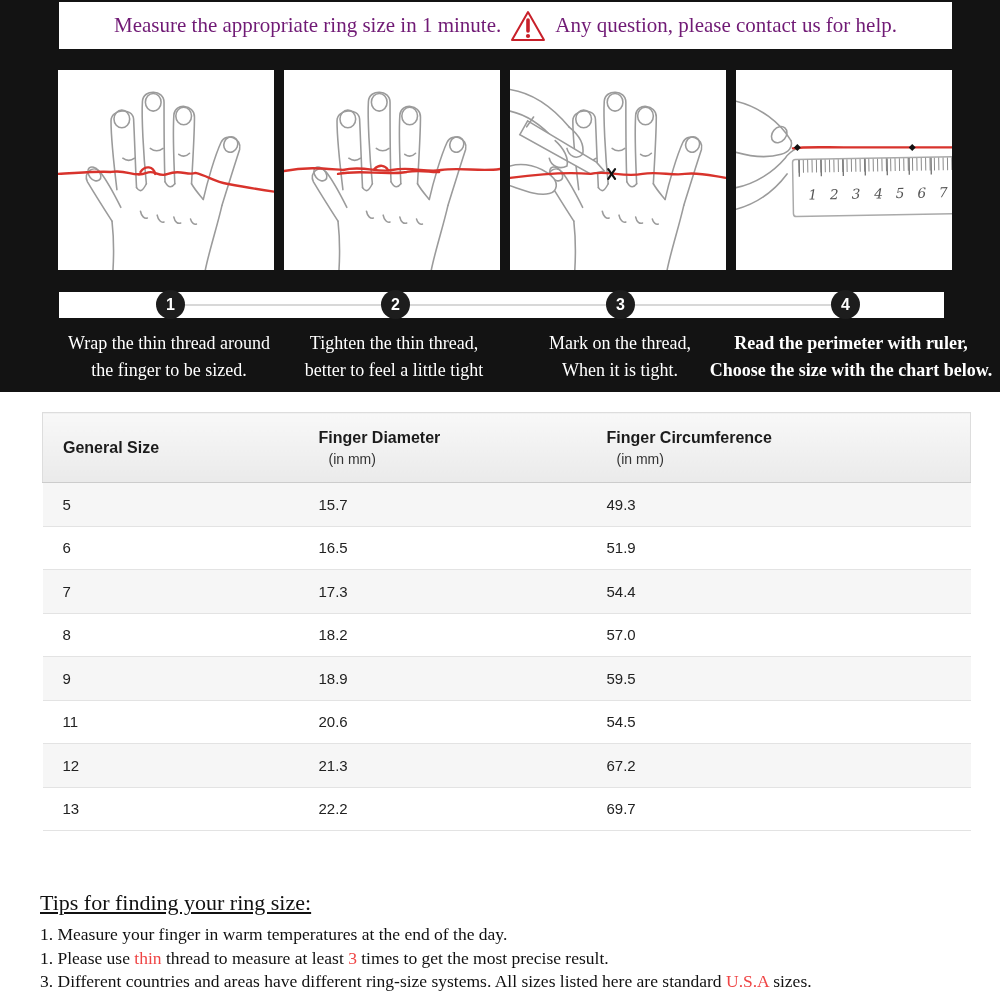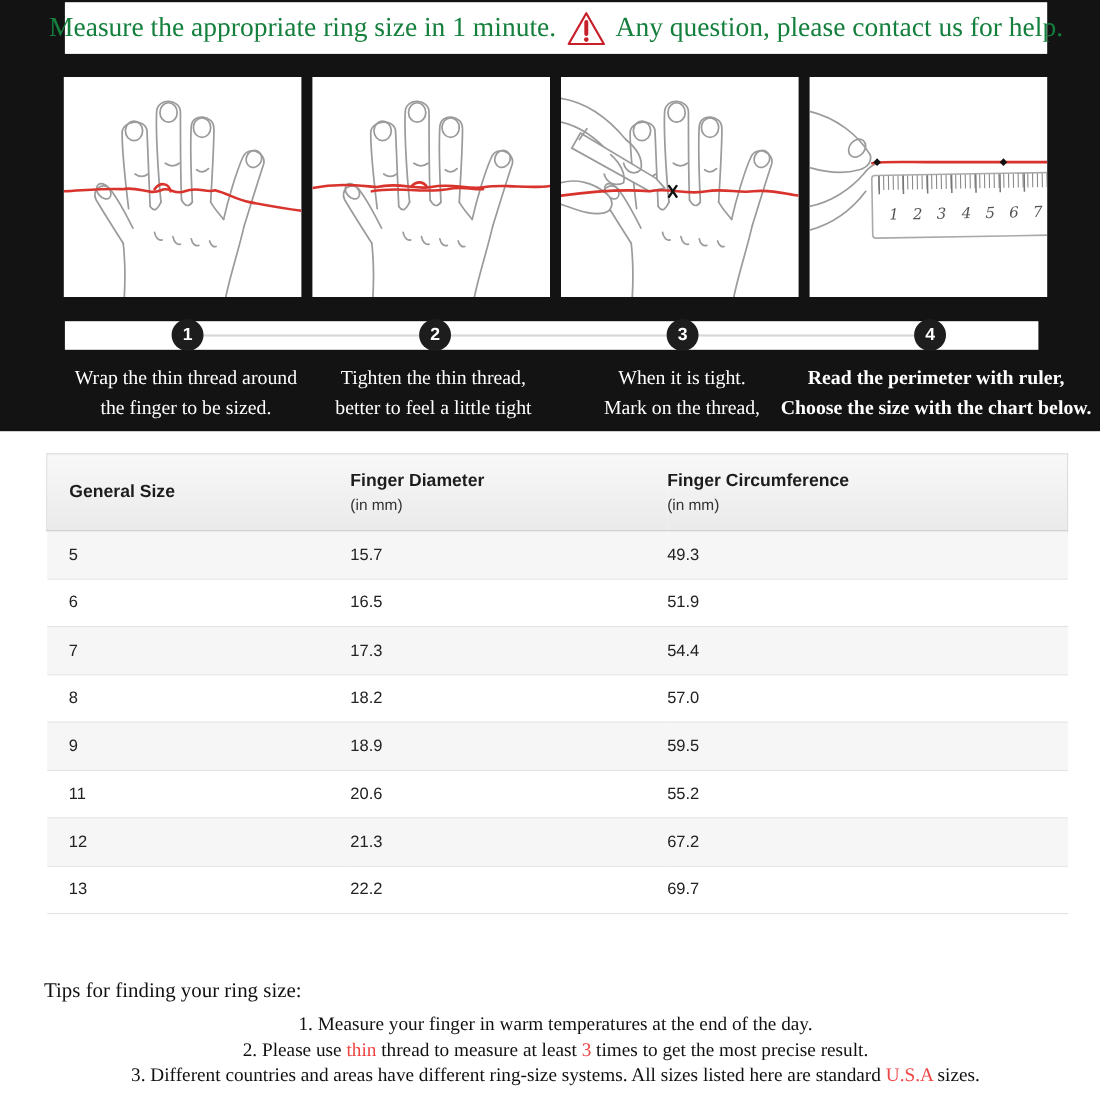--- a/index.html
+++ b/index.html
@@ -5,21 +5,21 @@
   * { margin:0; padding:0; box-sizing:border-box; }
   html,body { width:1000px; height:1000px; background:#fff; overflow:hidden;
               font-family:"Liberation Serif", serif; }
   .stage { position:relative; width:1000px; height:1000px; background:#fff; }
 
   
   .top-section { position:absolute; left:0; top:0; width:1000px; height:392px; background:#131313; }
 
   .title-box { position:absolute; left:59px; top:2px; width:893px; height:47px; background:#fff;
                display:flex; align-items:center; justify-content:center; gap:7px; }
-  .title-box span { font-size:25px; color:#15803d; white-space:nowrap; }
+  .title-box span { font-size:21px; color:#701a75; white-space:nowrap; }
   .warn-svg { width:36px; height:34px; flex:0 0 auto; margin:0 2px; }
 
   .panels-row { position:absolute; left:58px; top:70px; width:894px; height:200px;
                 display:flex; gap:10px; }
   .panel { flex:1 1 0; background:#fff; height:200px; overflow:hidden; }
   .panel svg { width:100%; height:100%; display:block; }
 
   .steps-bar { position:absolute; left:59px; top:292px; width:885px; height:26px; background:#fff; }
   .steps-line { position:absolute; left:111px; top:12px; width:675px; height:2px; background:#d8d8d8; }
   .step-circle { position:absolute; top:-2px; width:29px; height:29px; border-radius:50%;
@@ -38,31 +38,31 @@
   .size-table { position:absolute; left:42px; top:412px; width:928px; border-collapse:collapse;
                 table-layout:fixed; font-family:"Liberation Sans", sans-serif; }
   .size-table th, .size-table td { text-align:left; font-weight:normal; }
   .size-table thead tr { height:70px; }
   .size-table thead th { background:linear-gradient(#f8f8f8,#eaeaea);
                          border:1px solid #ddd; border-left:none; border-right:none;
                          border-bottom:1px solid #ccc; vertical-align:middle; }
   .size-table thead th:first-child { border-left:1px solid #ddd; }
   .size-table thead th:last-child  { border-right:1px solid #ddd; }
   .h-main { font-size:16px; font-weight:bold; color:#1c1c1c; }
-  .h-sub  { font-size:14px; color:#333; margin-top:4px; }
+  .h-sub  { font-size:14px; color:#333; margin-top:4px;margin-left:10px; }
   .col1-pad { padding-left:20px; }
   .size-table tbody tr { height:43.5px; }
   .size-table tbody tr:nth-child(odd)  td { background:#f6f6f6; }
   .size-table tbody tr:nth-child(even) td { background:#ffffff; }
   .size-table tbody td { font-size:15px; color:#222; border-bottom:1px solid #e3e3e3; }
 
   
   .tips { position:absolute; left:40px; top:890px; width:930px; color:#111; }
-  .tips-heading { font-size:19px; margin-bottom:7px; }
-  .tip-item { font-size:17.5px; line-height:23.5px;text-align:center; }
+  .tips-heading { font-size:22px; margin-bottom:7px;text-decoration:underline; }
+  .tip-item { font-size:17.5px; line-height:23.5px; }
   .red { color:#ef4444; }
 
   .offscreen-defs { position:absolute; width:0; height:0; overflow:hidden; }
 </style>
 </head>
 <body>
 
 <svg class="offscreen-defs" aria-hidden="true">
   <defs>
     <g id="hand-base" fill="#ffffff" stroke="#9b9b9b" stroke-width="1.6" stroke-linecap="round">
@@ -204,22 +204,22 @@
 
     <div class="caption cap1">
       <div>Wrap the thin thread around</div>
       <div>the finger to be sized.</div>
     </div>
     <div class="caption cap2">
       <div>Tighten the thin thread,</div>
       <div>better to feel a little tight</div>
     </div>
     <div class="caption cap3">
+      <div>Mark on the thread,</div>
       <div>When it is tight.</div>
-      <div>Mark on the thread,</div>
     </div>
     <div class="caption cap4">
       <div>Read the perimeter with ruler,</div>
       <div>Choose the size with the chart below.</div>
     </div>
   </div>
 
   <table class="size-table">
     <colgroup>
         <col style="width:276px">
@@ -263,35 +263,35 @@
           <td>57.0</td>
         </tr>
       <tr>
           <td class="col1-pad">9</td>
           <td>18.9</td>
           <td>59.5</td>
         </tr>
       <tr>
           <td class="col1-pad">11</td>
           <td>20.6</td>
-          <td>55.2</td>
+          <td>54.5</td>
         </tr>
       <tr>
           <td class="col1-pad">12</td>
           <td>21.3</td>
           <td>67.2</td>
         </tr>
       <tr>
           <td class="col1-pad">13</td>
           <td>22.2</td>
           <td>69.7</td>
         </tr>
     </tbody>
   </table>
 
   <div class="tips">
     <div class="tips-heading">Tips for finding your ring size:</div>
     <div class="tip-item">1. Measure your finger in warm temperatures at the end of the day.</div>
-    <div class="tip-item"><span>2. Please use </span><span class="red">thin</span><span> thread to measure at least </span><span class="red">3</span><span> times to get the most precise result.</span></div>
+    <div class="tip-item"><span>1. Please use </span><span class="red">thin</span><span> thread to measure at least </span><span class="red">3</span><span> times to get the most precise result.</span></div>
     <div class="tip-item"><span>3. Different countries and areas have different ring-size systems. All sizes listed here are standard </span><span class="red">U.S.A</span><span> sizes.</span></div>
   </div>
 
 </div>
 
 </body></html>

